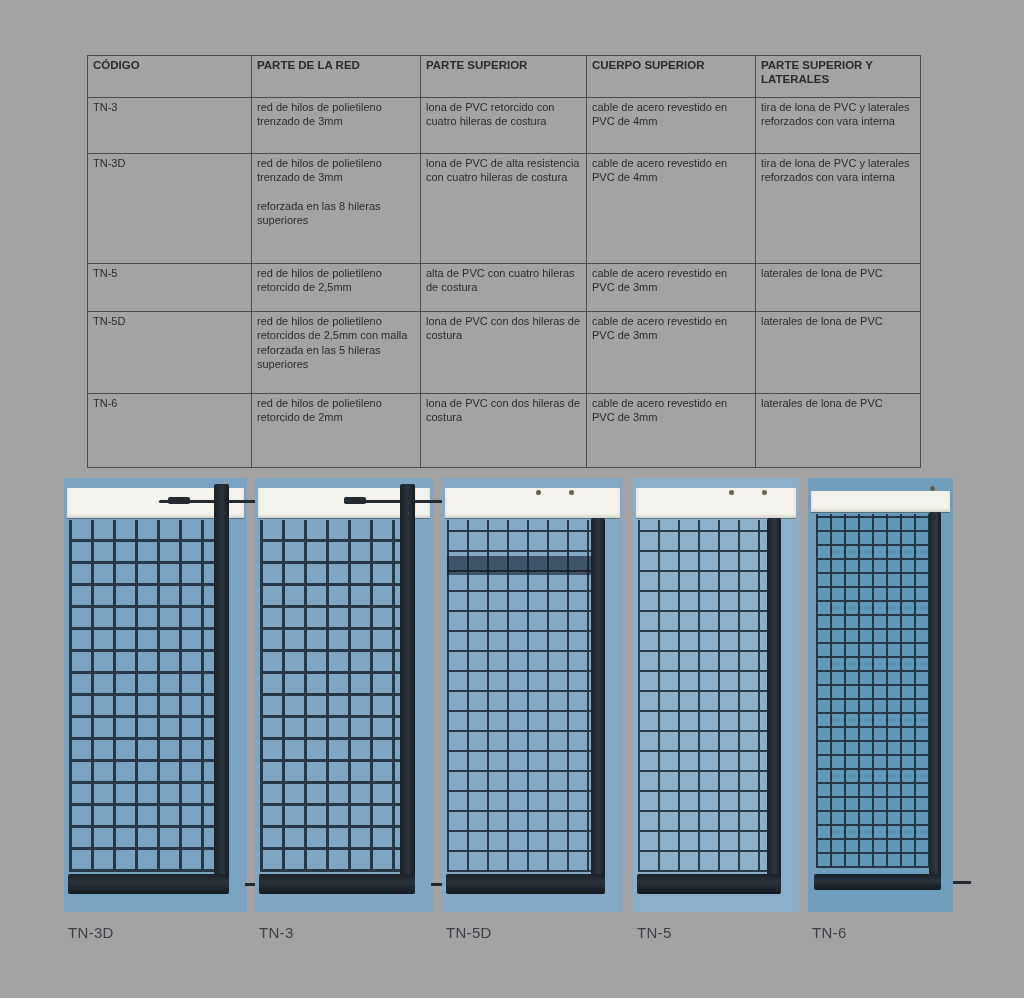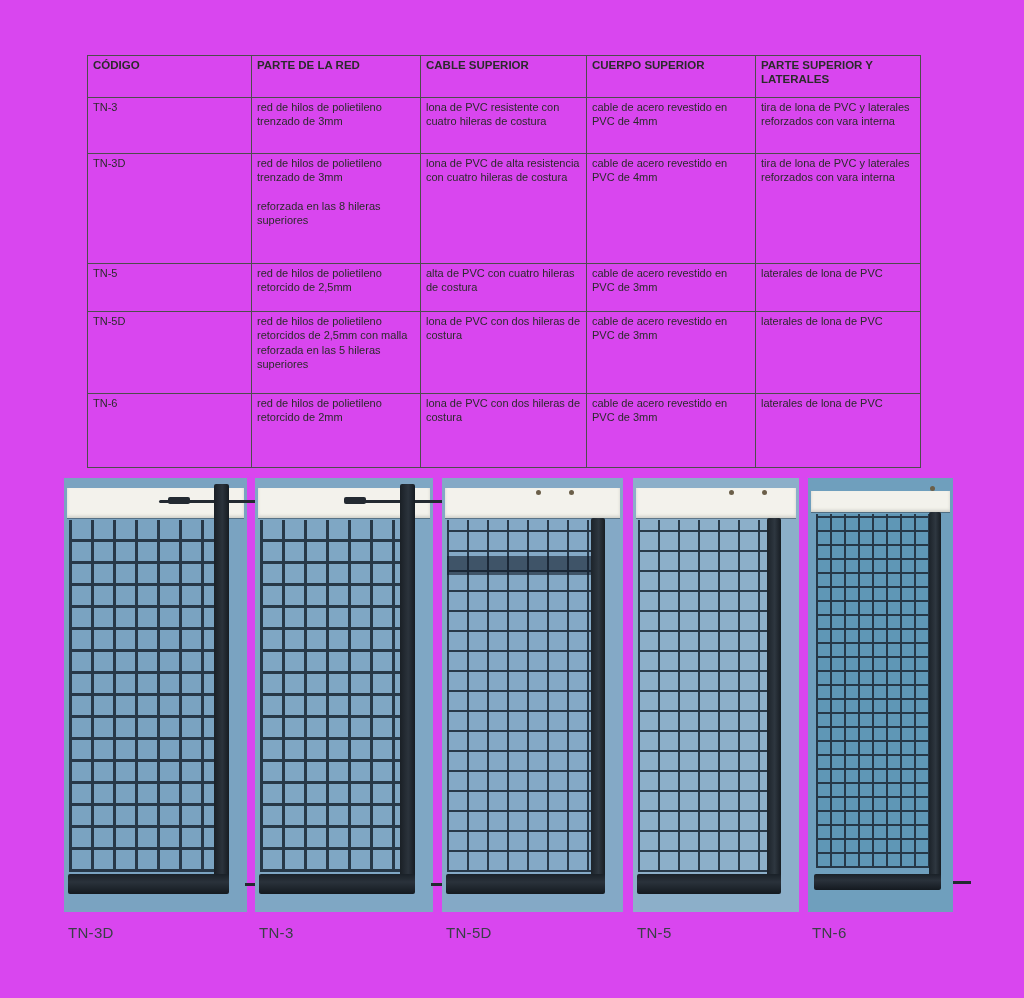--- a/index.html
+++ b/index.html
@@ -1,17 +1,17 @@
 <!DOCTYPE html>
 <html style="--sky1: #7aa3c1; --sky2: #7fa7c4; --sky3: #84a9c6; --sky4: #8cafc9; --sky5: #6f9fbd; --sky_deep: #5d96b6; --net: #1c2a38; --headband: #f3f2ec; --band_dark: #232a31; --grommet: #6b5f49; --table_border: #4d4d4d; --text_dark: #2b2b2b; --label: #3a4046;"><head>
 <meta charset="utf-8">
 <style>
   html,body{margin:0;padding:0;background:#e9e9e9;}
   .page{
-    position:relative;width:1024px;height:998px;background:#d946ef;
+    position:relative;width:1024px;height:998px;background:#a3a3a3;
     font-family:"Liberation Sans", sans-serif;color:var(--text_dark,#2b2b2b);
     overflow:hidden;margin:0 auto;
   }
 
   
   .spec-table{
     position:absolute;left:87px;top:55px;width:833px;
     border-collapse:collapse;table-layout:fixed;
     font-size:11px;line-height:1.3;
   }
@@ -125,28 +125,28 @@
       <col class="col-c1">
         <col class="col-c2">
         <col class="col-c3">
         <col class="col-c4">
         <col class="col-c5">
     </colgroup>
     <tbody>
         <tr class="h-header">
       <th>CÓDIGO</th>
       <th>PARTE DE LA RED</th>
-      <th>CABLE SUPERIOR</th>
+      <th>PARTE SUPERIOR</th>
       <th>CUERPO SUPERIOR</th>
       <th>PARTE SUPERIOR Y LATERALES</th>
     </tr>
     <tr class="h-r1">
       <td>TN-3</td>
       <td>red de hilos de polietileno trenzado de 3mm</td>
-      <td>lona de PVC resistente con cuatro hileras de costura</td>
+      <td>lona de PVC retorcido con cuatro hileras de costura</td>
       <td>cable de acero revestido en PVC de 4mm</td>
       <td>tira de lona de PVC y laterales reforzados con vara interna</td>
     </tr>
     <tr class="h-r2">
       <td>TN-3D</td>
       <td>
         <div>red de hilos de polietileno trenzado de 3mm</div>
         <div class="para-gap">reforzada en las 8 hileras superiores</div>
       </td>
       <td>lona de PVC de alta resistencia con cuatro hileras de costura</td>

